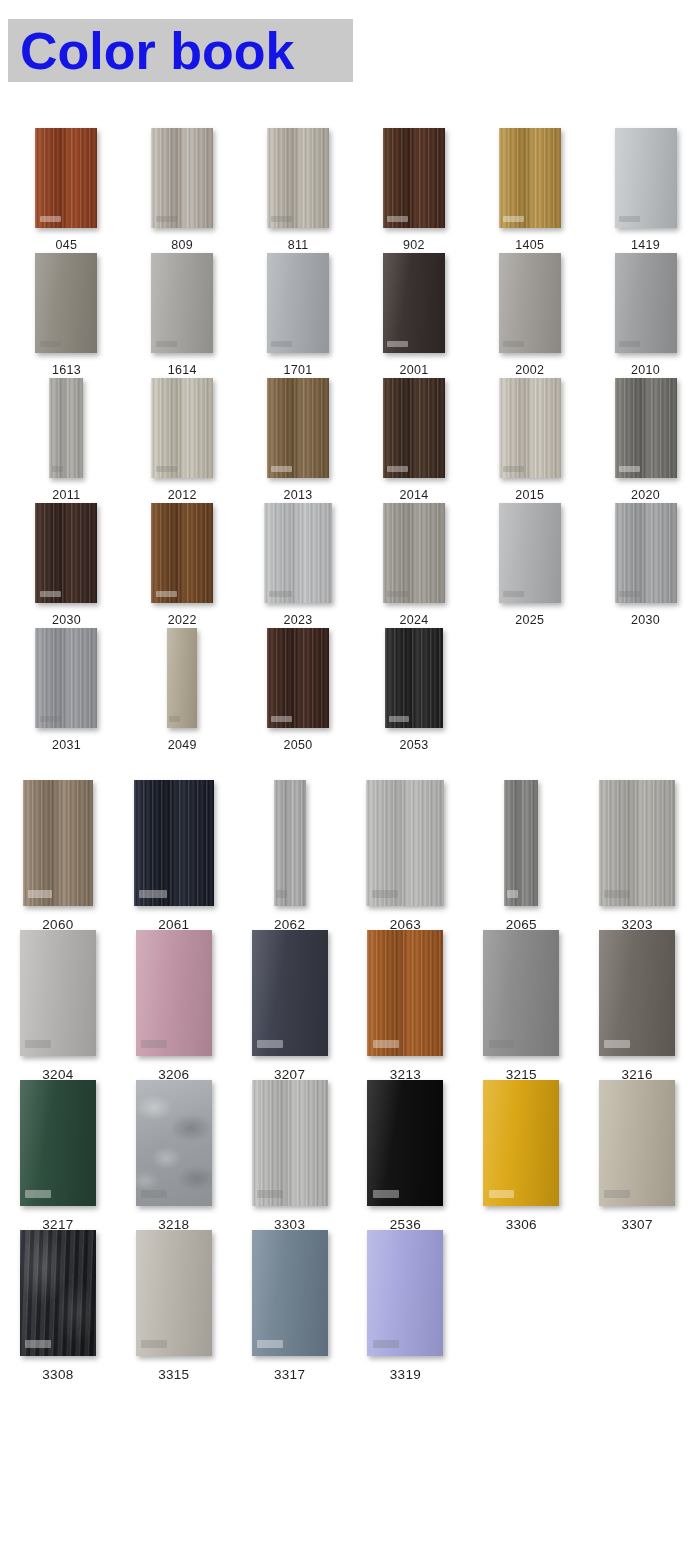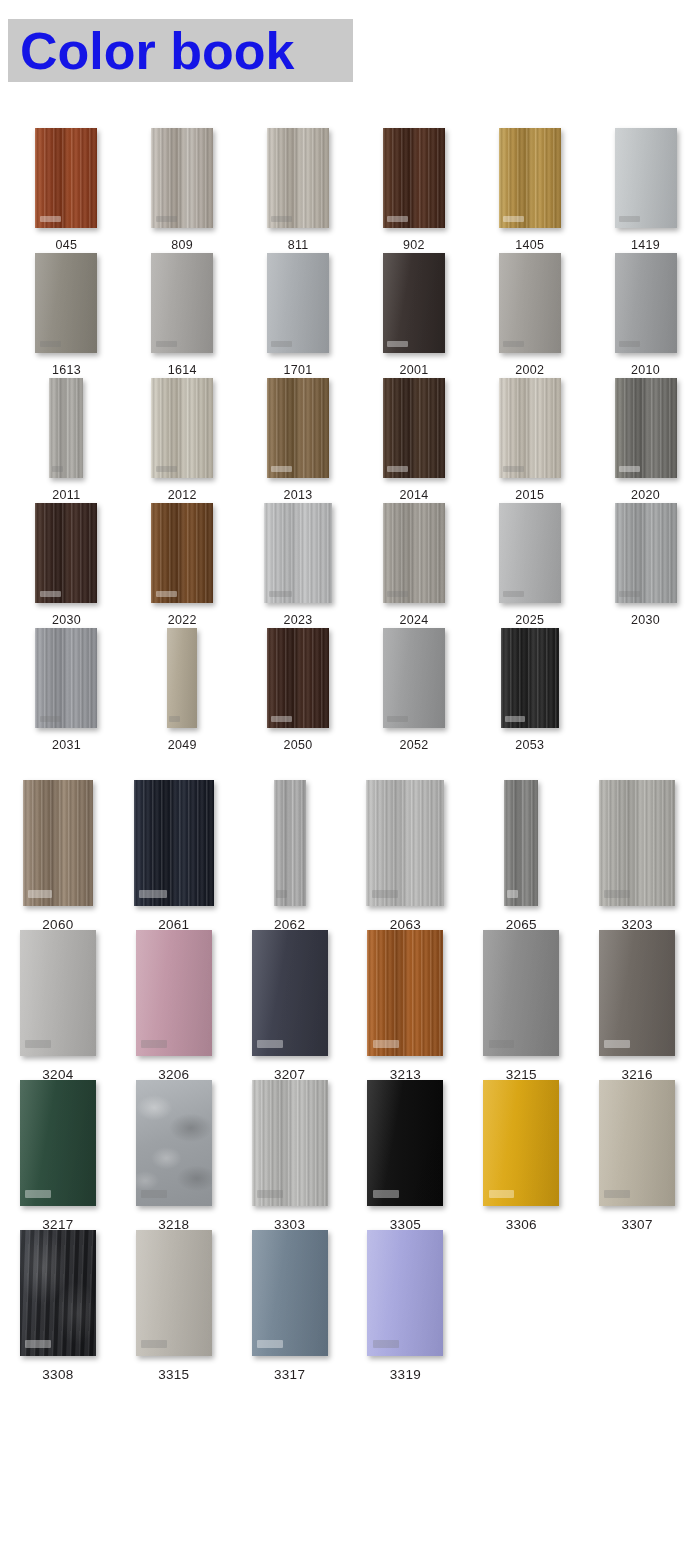--- a/index.html
+++ b/index.html
@@ -282,28 +282,20 @@
       <div class="cell">
         <div class="chip-wrap">
           <div class="chip dark" style="width: 62px; height: 100px; background: repeating-linear-gradient(90deg, rgba(255, 255, 255, 0.13) 0px, rgba(255, 255, 255, 0.13) 1px, rgba(0, 0, 0, 0.1) 2px, rgba(0, 0, 0, 0.1) 3px, rgba(255, 255, 255, 0.05) 4px, rgba(255, 255, 255, 0.05) 6px, rgba(0, 0, 0, 0.05) 7px, rgba(0, 0, 0, 0.05) 9px), linear-gradient(90deg, rgb(80, 53, 42) 0%, rgb(59, 36, 28) 22%, rgb(47, 28, 21) 41%, rgb(71, 45, 35) 58%, rgb(59, 36, 28) 76%, rgb(47, 28, 21) 100%) rgb(59, 36, 28);">
             <div class="wm"></div>
           </div>
         </div>
         <div class="label">2050</div>
       </div>
       <div class="cell">
         <div class="chip-wrap">
-          <div class="chip light" style="width: 62px; height: 100px; background: linear-gradient(100deg, rgba(255, 255, 255, 0.14) 0%, rgba(255, 255, 255, 0) 38%, rgba(0, 0, 0, 0.07) 100%), linear-gradient(90deg, rgb(164, 165, 166) 0%, rgb(154, 155, 156) 45%, rgb(143, 144, 145) 100%) rgb(154, 155, 156);">
-            <div class="wm"></div>
-          </div>
-        </div>
-        <div class="label">2052</div>
-      </div>
-      <div class="cell">
-        <div class="chip-wrap">
           <div class="chip dark" style="width: 58px; height: 100px; background: repeating-linear-gradient(90deg, rgba(255, 255, 255, 0.13) 0px, rgba(255, 255, 255, 0.13) 1px, rgba(0, 0, 0, 0.1) 2px, rgba(0, 0, 0, 0.1) 3px, rgba(255, 255, 255, 0.05) 4px, rgba(255, 255, 255, 0.05) 6px, rgba(0, 0, 0, 0.05) 7px, rgba(0, 0, 0, 0.05) 9px), linear-gradient(90deg, rgb(54, 54, 54) 0%, rgb(36, 36, 36) 22%, rgb(26, 26, 26) 41%, rgb(46, 46, 46) 58%, rgb(36, 36, 36) 76%, rgb(26, 26, 26) 100%) rgb(36, 36, 36);">
             <div class="wm"></div>
           </div>
         </div>
         <div class="label">2053</div>
       </div>
     </div>
   <div class="section grid5" id="sec2" style="top: 781px;">
       <div class="cell">
         <div class="chip-wrap">
@@ -424,21 +416,21 @@
           </div>
         </div>
         <div class="label">3303</div>
       </div>
       <div class="cell">
         <div class="chip-wrap">
           <div class="chip dark" style="width: 76px; height: 126px; background: linear-gradient(100deg, rgba(255, 255, 255, 0.14) 0%, rgba(255, 255, 255, 0) 38%, rgba(0, 0, 0, 0.07) 100%), linear-gradient(90deg, rgb(26, 26, 26) 0%, rgb(17, 17, 17) 45%, rgb(9, 9, 9) 100%) rgb(17, 17, 17);">
             <div class="wm"></div>
           </div>
         </div>
-        <div class="label">3305</div>
+        <div class="label">2536</div>
       </div>
       <div class="cell">
         <div class="chip-wrap">
           <div class="chip dark" style="width: 76px; height: 126px; background: linear-gradient(100deg, rgba(255, 255, 255, 0.14) 0%, rgba(255, 255, 255, 0) 38%, rgba(0, 0, 0, 0.07) 100%), linear-gradient(90deg, rgb(226, 176, 36) 0%, rgb(217, 166, 22) 45%, rgb(198, 149, 15) 100%) rgb(217, 166, 22);">
             <div class="wm"></div>
           </div>
         </div>
         <div class="label">3306</div>
       </div>
       <div class="cell">

